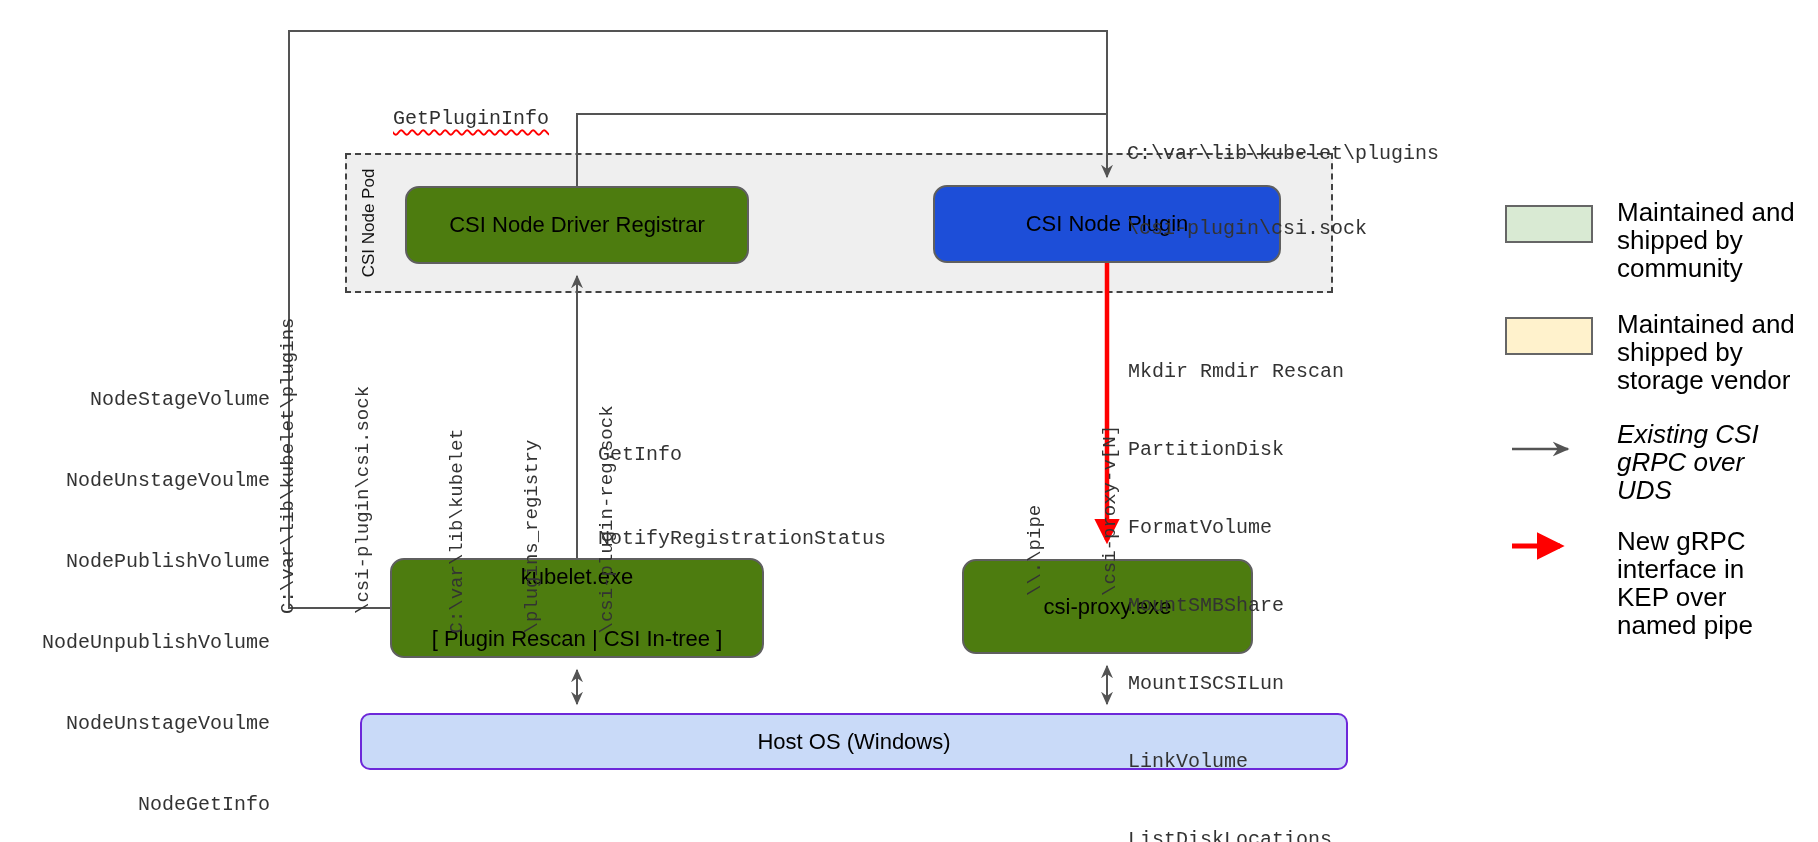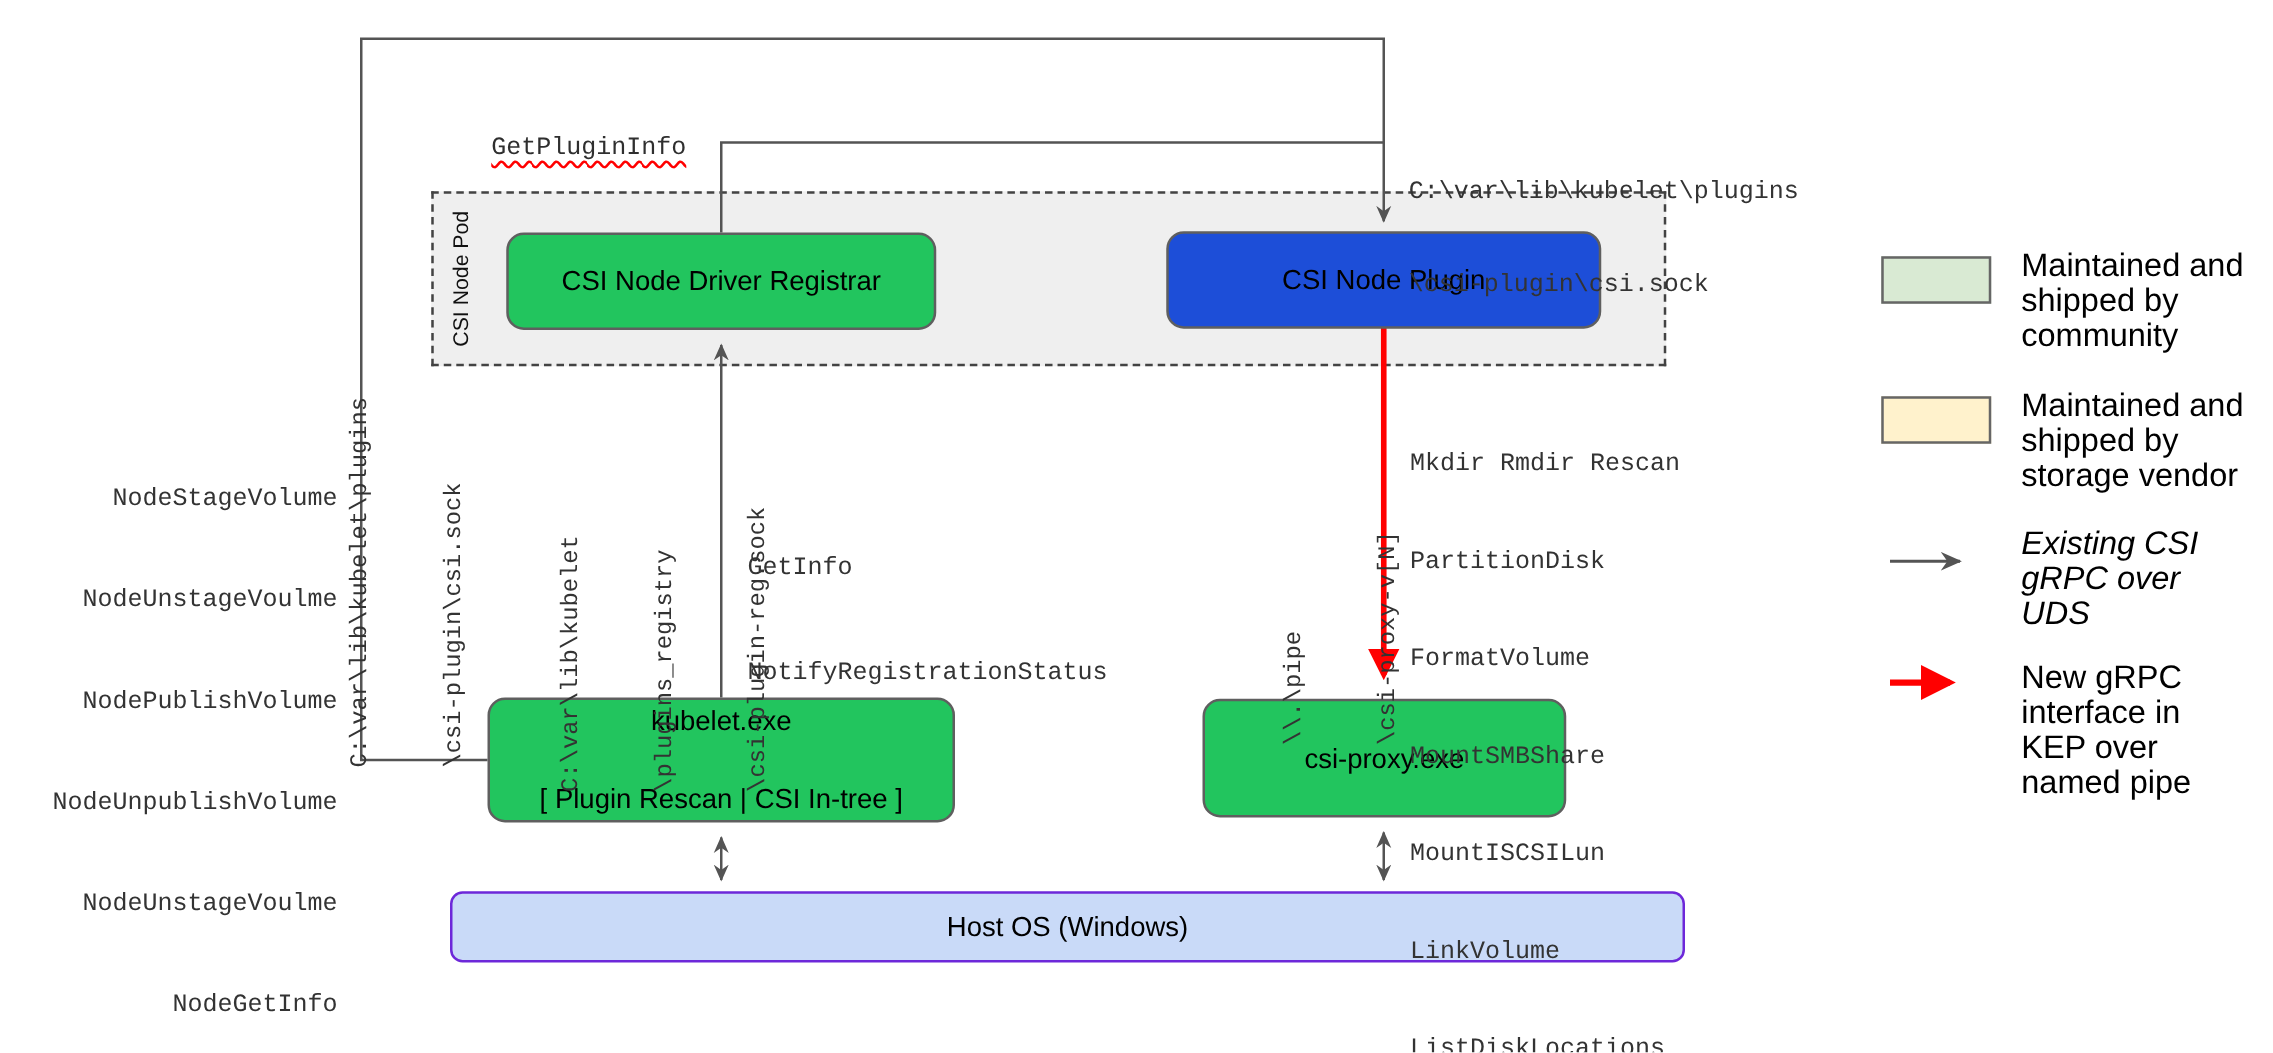--- a/index.html
+++ b/index.html
@@ -16,21 +16,21 @@
   .pod-label{
     position:absolute;left:299px;top:213px;width:140px;height:20px;z-index:3;
     transform:rotate(-90deg);text-align:center;font-size:17px;color:#111;white-space:nowrap;
   }
   
   .node-box{
     position:absolute;box-sizing:border-box;border:2px solid #5f5f5f;border-radius:14px;
     display:flex;flex-direction:column;align-items:center;justify-content:center;
     font-size:22px;z-index:3;text-align:center;line-height:30px;
   }
-  .green{background:#22c55e;}
+  .green{background:#4d7c0f;}
   .yellow{background:#1d4ed8;}
   .registrar{left:405px;top:186px;width:344px;height:78px;}
   .plugin{left:933px;top:185px;width:348px;height:78px;}
   .kubelet{left:390px;top:558px;width:374px;height:100px;gap:32px;}
   .csiproxy{left:962px;top:559px;width:291px;height:95px;}
   .hostos{
     position:absolute;left:360px;top:713px;width:988px;height:57px;box-sizing:border-box;
     background:#c9daf8;border:2px solid #6d28d9;border-radius:10px;
     display:flex;align-items:center;justify-content:center;font-size:22px;z-index:3;
   }

